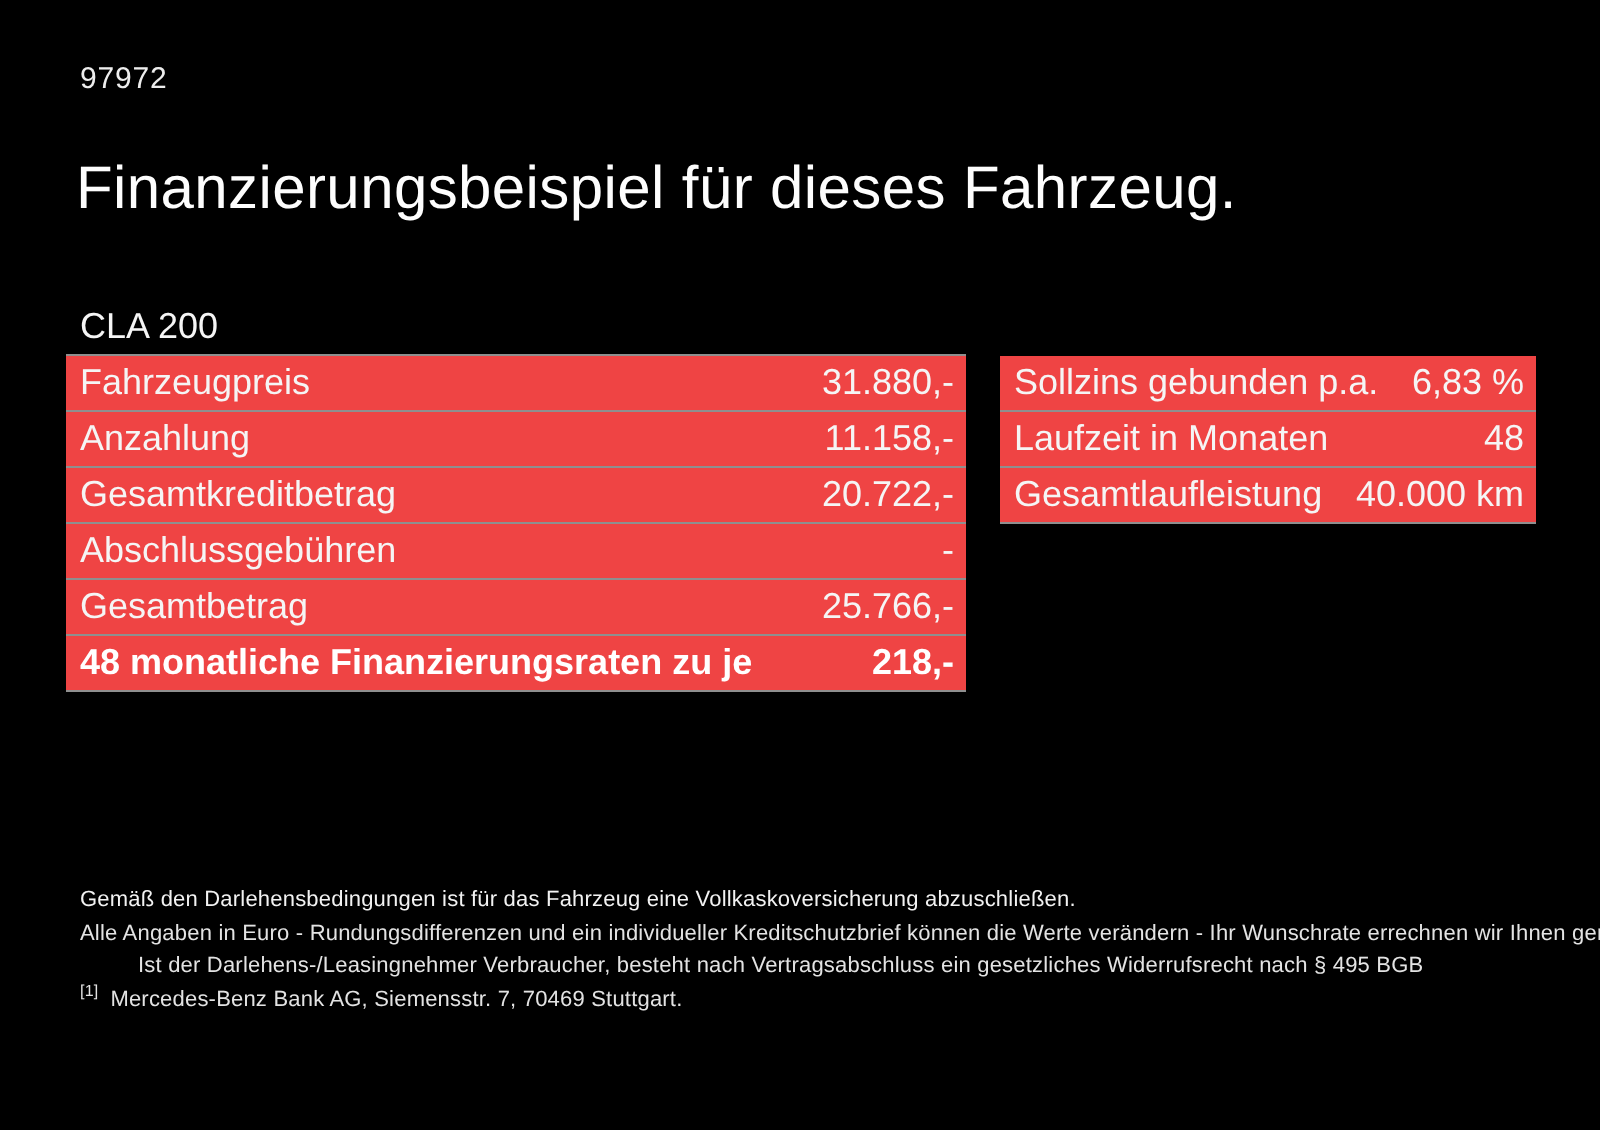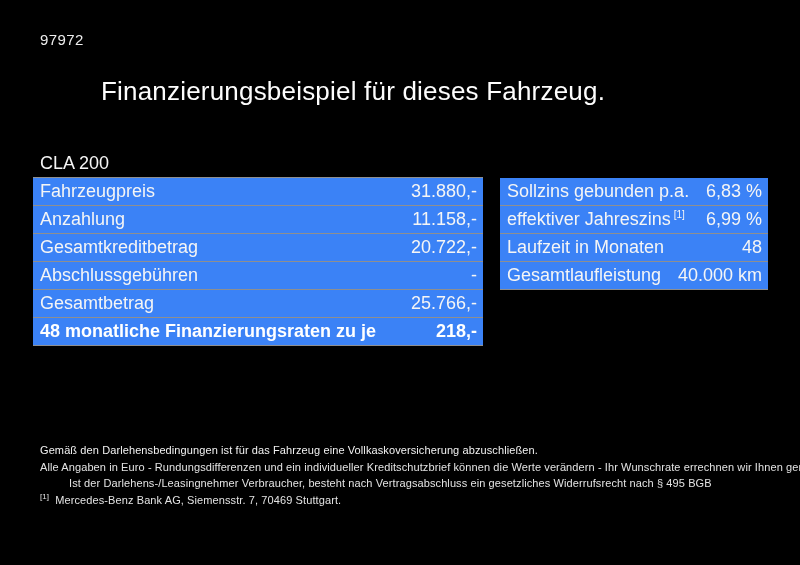--- a/index.html
+++ b/index.html
@@ -17,45 +17,44 @@
     left: 40px; top: 31px;
     font-size: 15px;
     color: #ededed;
     letter-spacing: 0.4px;
   }
 
   .page-title {
     position: absolute;
     left: 38px; top: 55px;
     width: 630px;
-    font-size: 26px;
+    font-size: 30px;
     line-height: 39px;
     font-weight: 400;
     color: #fdfdfd;
     letter-spacing: 0.2px;
-    text-align: center;
   }
 
   .table {
     position: absolute;
     display: block;
   }
   .table-left  { left: 33px;  top: 150px; width: 450px; }
   .table-right { left: 500px; top: 178px; width: 268px; }
 
   .trow {
     display: flex;
     justify-content: space-between;
     align-items: center;
     height: 27px;
     border-bottom: 1px solid #8f8f8f;
     padding: 0 6px 0 7px;
     font-size: 18px;
     color: #f5f5f5;
-    background: #3b82f6;
+    background: #ef4444;
     white-space: nowrap;
   }
   .trow.model-row { background: transparent; }
   .trow.bold-row { font-weight: 700; color: #ffffff; }
 
   .cell-label { text-align: left; }
   .cell-value { text-align: right; }
 
   .cell-label sup {
     font-size: 10px;
@@ -119,24 +118,20 @@
     <span class="cell-value">218,-</span>
   </div>
 </div>
 
 <div class="table table-right">
   <div class="trow">
     <span class="cell-label">Sollzins gebunden p.a.</span>
     <span class="cell-value">6,83 %</span>
   </div>
   <div class="trow">
-    <span class="cell-label"><span>effektiver Jahreszins</span><sup>[1]</sup></span>
-    <span class="cell-value">6,99 %</span>
-  </div>
-  <div class="trow">
     <span class="cell-label">Laufzeit in Monaten</span>
     <span class="cell-value">48</span>
   </div>
   <div class="trow">
     <span class="cell-label">Gesamtlaufleistung</span>
     <span class="cell-value">40.000 km</span>
   </div>
 </div>
 
 <div class="footer-line footer-insurance">Gemäß den Darlehensbedingungen ist für das Fahrzeug eine Vollkaskoversicherung abzuschließen.</div>

